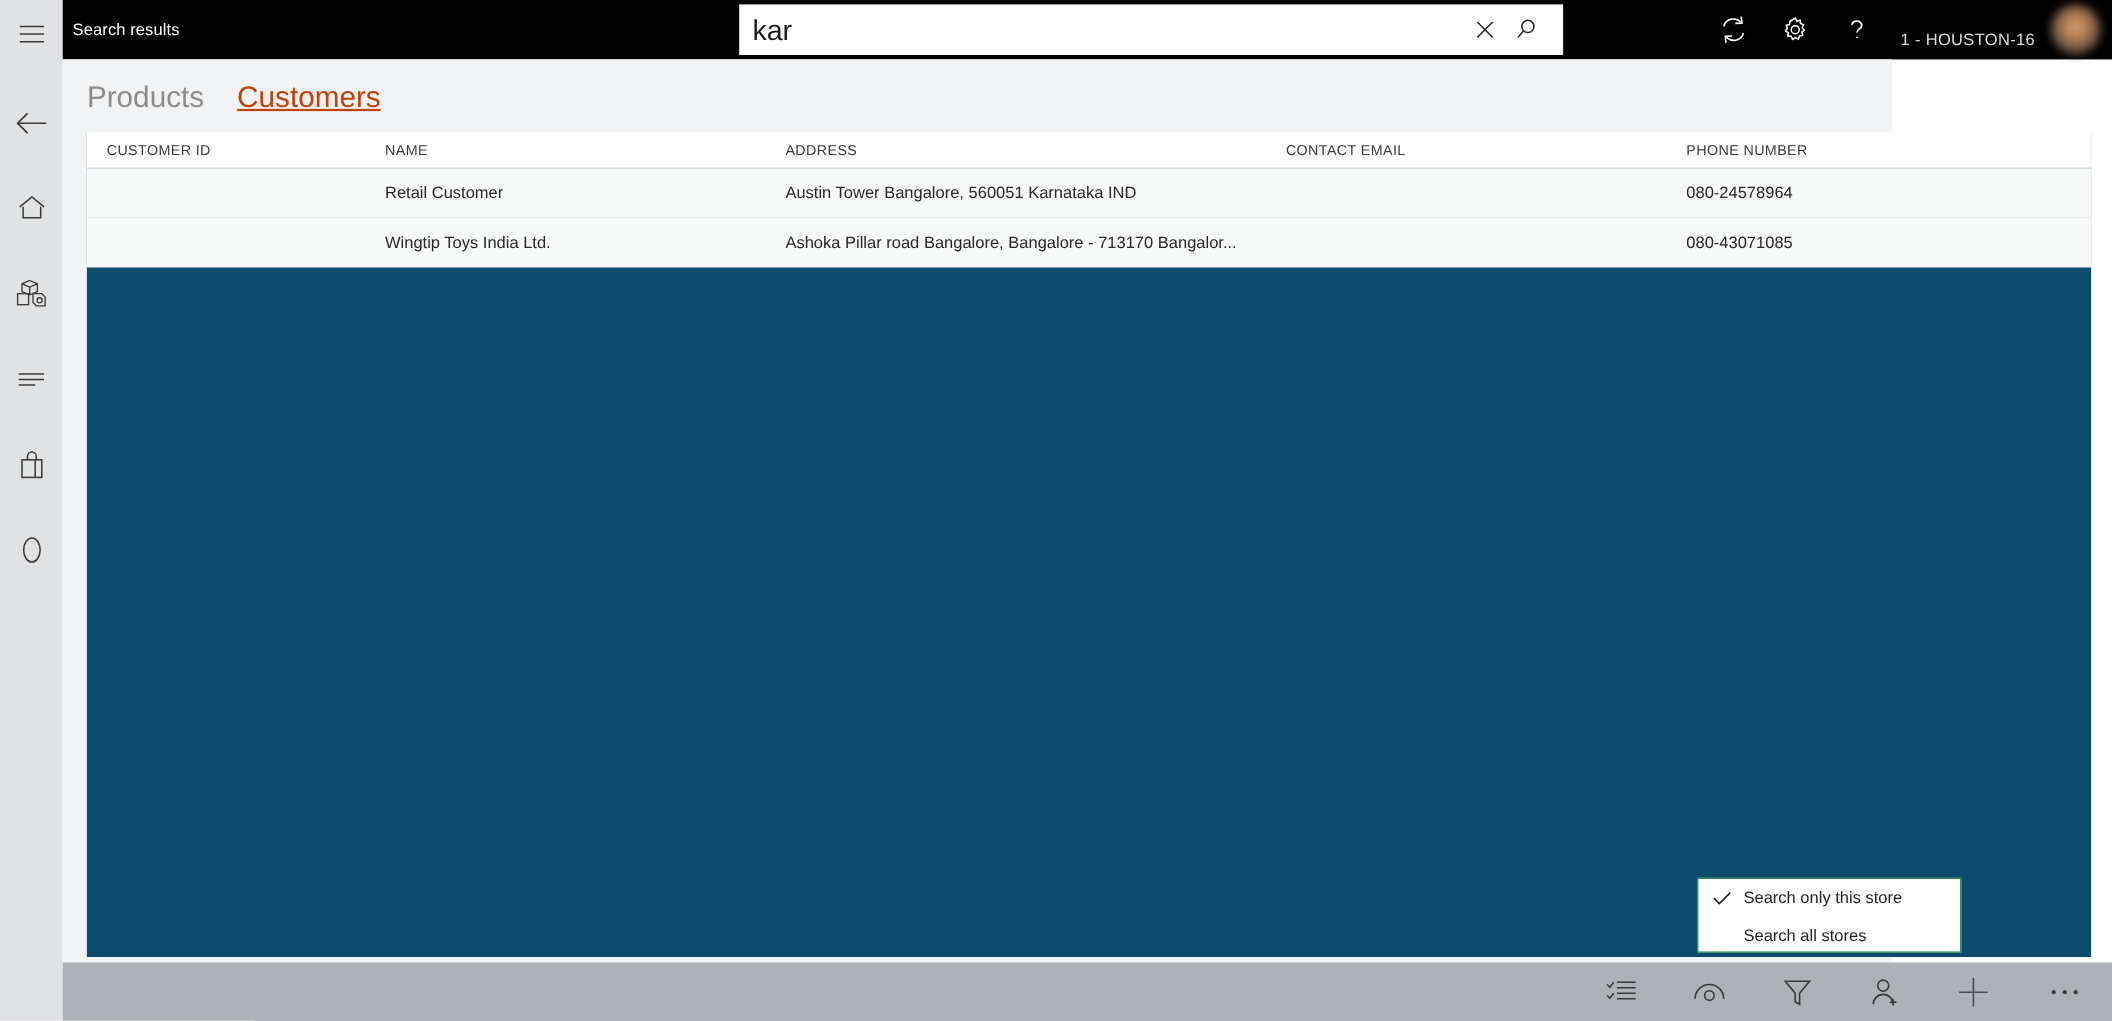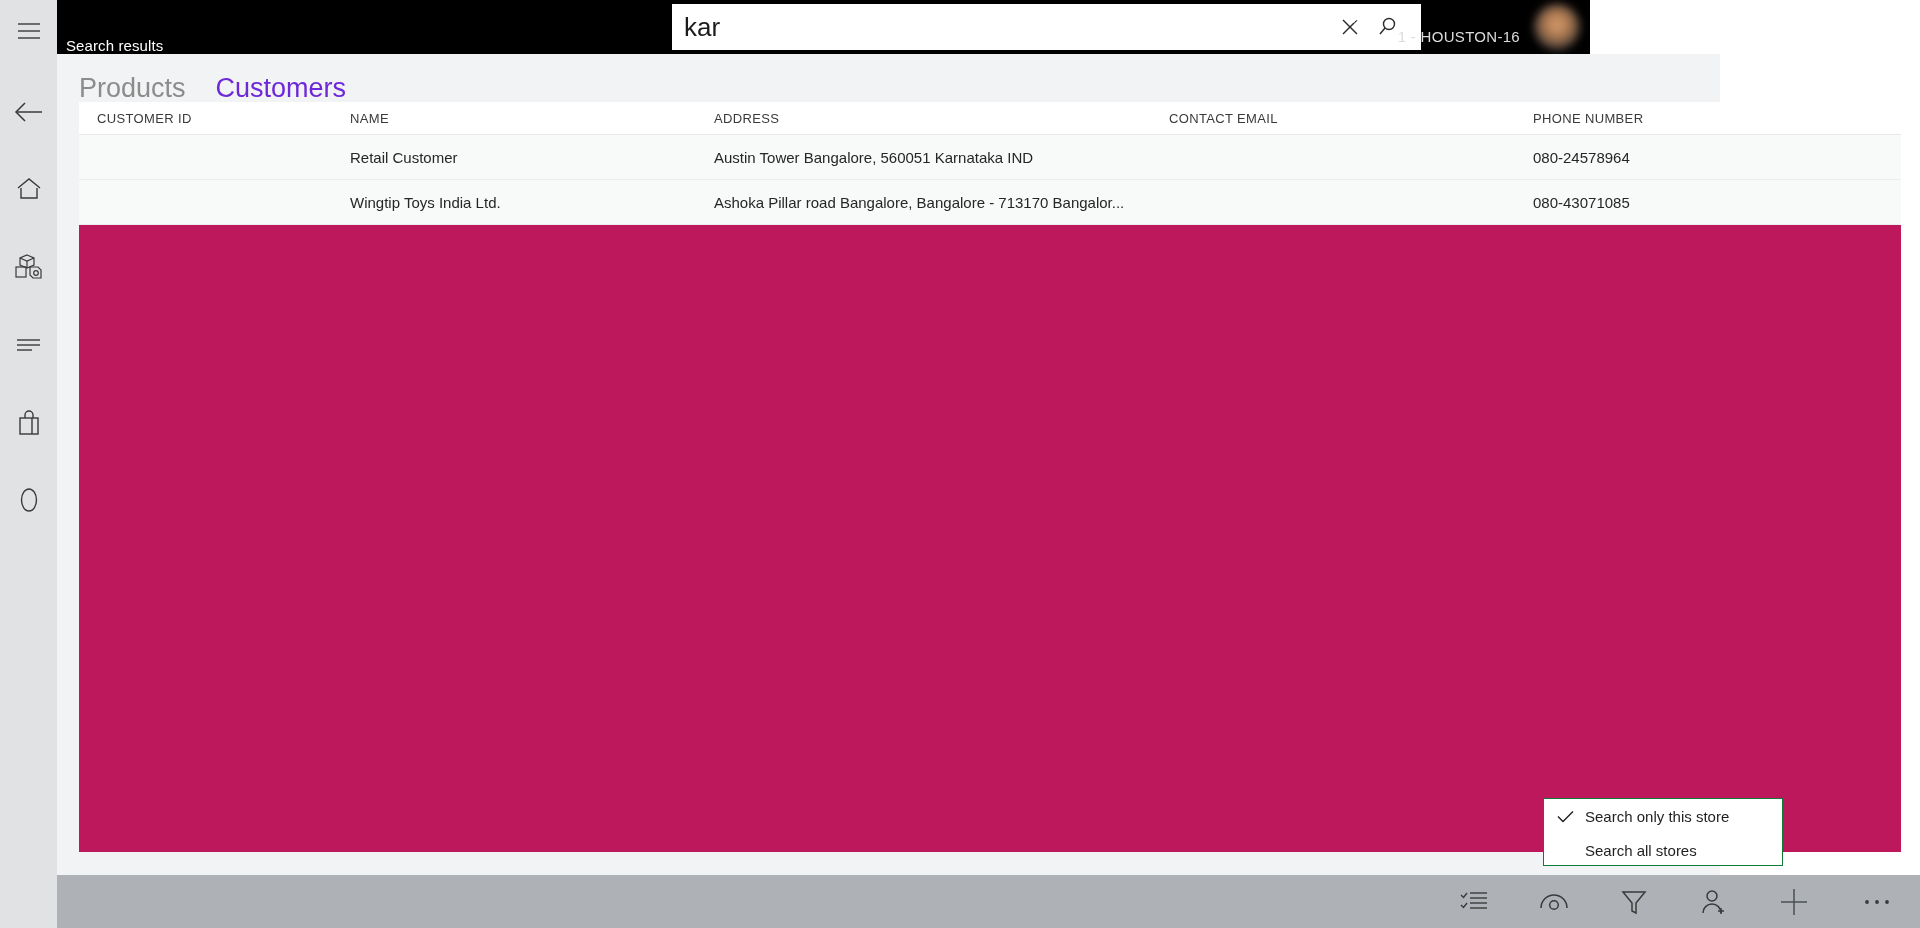--- a/index.html
+++ b/index.html
@@ -21,23 +21,23 @@
   .rail-btn {
     width: 57px; height: 57px;
     display: flex; align-items: center; justify-content: center;
     cursor: pointer;
   }
   .rail-btn svg { display: block; }
 
   
   .topbar {
     position: absolute; left: 57px; top: 0;
-    width: 1533px; height: 54px;
+    width: 1863px; height: 54px;
     background: #000000;
-    display: flex; align-items: flex-end;
+    display: flex; align-items: center;
   }
   .topbar-title {
     color: #ffffff; font-size: 15px; margin-left: 9px;
     letter-spacing: .1px; white-space: nowrap;
   }
   .searchwrap {
     position: absolute; left: 615px; top: 4px;
     width: 749px; height: 46px;
     background: #ffffff;
     display: flex; align-items: center;
@@ -89,26 +89,26 @@
     background: #f2f3f4;
   }
   .tabs {
     display: flex; align-items: baseline;
     padding: 16px 0 0 22px; gap: 30px;
   }
   .tab {
     font-size: 27px; font-weight: 300; color: #8c8c8c;
     cursor: pointer; line-height: 36px;
   }
-  .tab.active { color: #6d28d9; }
+  .tab.active { color: #c2410c; text-decoration: underline; }
 
   .grid {
-    position: absolute; left: 22px; top: 48px;
+    position: absolute; left: 22px; top: 66px;
     width: 1822px; height: 750px;
-    background: #be185d;
+    background: #0c4a6e;
   }
   .grid-head {
     display: flex; height: 33px; align-items: center;
     background: #ffffff;
     border-bottom: 1px solid #e8e8e8;
   }
   .grid-head .cell {
     font-size: 13px; color: #3a3a3a; letter-spacing: .35px;
     white-space: nowrap; overflow: hidden;
   }

